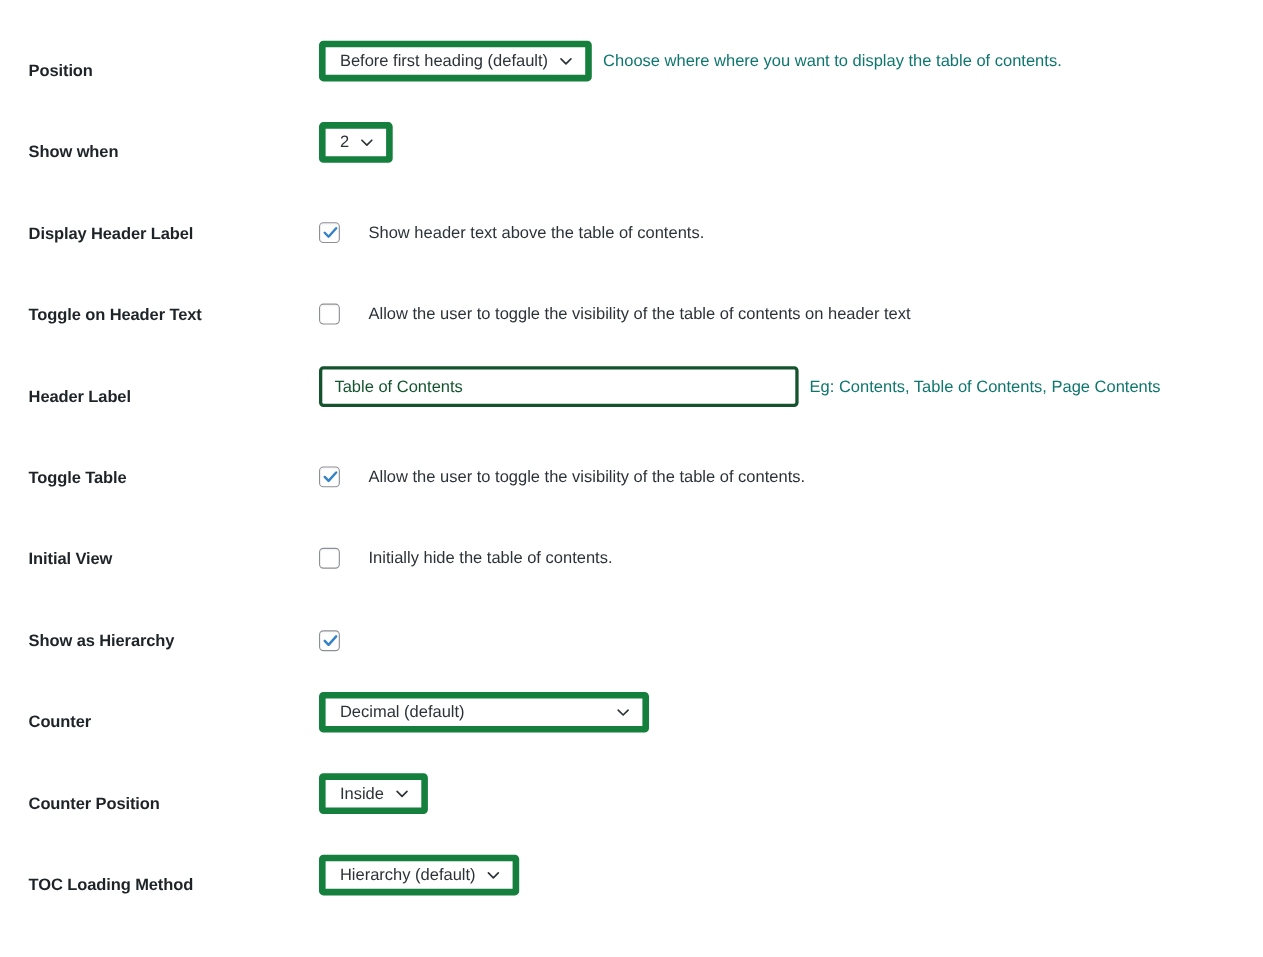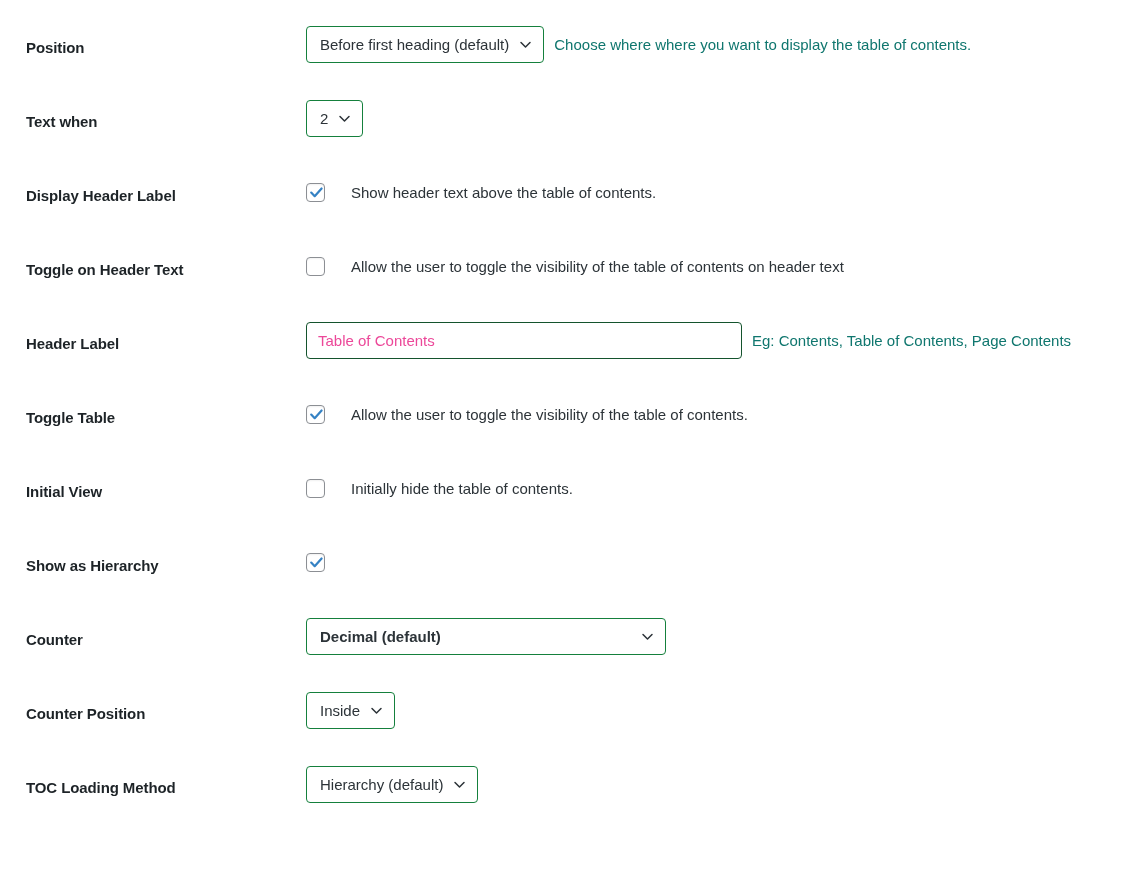--- a/index.html
+++ b/index.html
@@ -18,23 +18,22 @@
     overflow: hidden;
   }
 
   .settings-form {
     width: 1148px;
     padding: 0;
   }
 
   .field-row {
     display: flex;
-    align-items: center;
+    align-items: flex-end;
     height: 74px;
-    gap: 16px;
   }
   .field-row.first { height: 74px; }
 
   .field-label {
     width: 290px;
     flex: 0 0 290px;
     padding-left: 26px;
     padding-top: 22px;
     font-weight: bold;
     font-size: 15px;
@@ -50,58 +49,57 @@
     padding-top: 14px;
     min-height: 1px;
   }
 
   
   .select-box {
     display: inline-flex;
     align-items: center;
     justify-content: space-between;
     height: 37px;
-    border: 1px solid #15803d;
+    border: 6px solid #15803d;
     border-radius: 4px;
     background: #ffffff;
     padding: 0 11px 0 13px;
     font-size: 15px;
     color: #2c3338;
     line-height: 1;
     white-space: nowrap;
     cursor: pointer;
   }
   .select-box .select-value {
     padding-right: 10px;
   }
   .select-box.wide {
-    width: 360px;
+    width: 300px;
     justify-content: space-between;
-    font-weight: bold;
   }
   .select-box.wide .select-value { padding-right: 0; }
   .chev {
     display: inline-block;
     width: 13px;
     height: 13px;
     flex: 0 0 13px;
   }
   .chev svg { display: block; }
 
   
   .text-input {
     width: 436px;
     height: 37px;
-    border: 1px solid #14532d;
+    border: 3px solid #14532d;
     border-radius: 4px;
     background: #ffffff;
     padding: 0 11px;
     font-family: "Liberation Sans", sans-serif;
     font-size: 15px;
-    color: #ec4899;
+    color: #14532d;
     outline: none;
   }
 
   
   .checkbox {
     width: 19px;
     height: 19px;
     flex: 0 0 19px;
     border: 1px solid #8c8f94;
     border-radius: 4px;
@@ -148,21 +146,21 @@
           <svg width="13" height="13" viewBox="0 0 13 13" fill="none" xmlns="http://www.w3.org/2000/svg">
             <path d="M2 4.5 L6.5 9 L11 4.5" stroke="#2c3338" stroke-width="1.5" stroke-linecap="round" stroke-linejoin="round"></path>
           </svg>
         </span>
       </div>
       <span class="helper left-gap">Choose where where you want to display the table of contents.</span>
     </div>
   </div>
 
   <div class="field-row">
-    <div class="field-label">Text when</div>
+    <div class="field-label">Show when</div>
     <div class="field-control">
       <div class="select-box">
         <span class="select-value">2</span>
         <span class="chev">
           <svg width="13" height="13" viewBox="0 0 13 13" fill="none" xmlns="http://www.w3.org/2000/svg">
             <path d="M2 4.5 L6.5 9 L11 4.5" stroke="#2c3338" stroke-width="1.5" stroke-linecap="round" stroke-linejoin="round"></path>
           </svg>
         </span>
       </div>
     </div>

